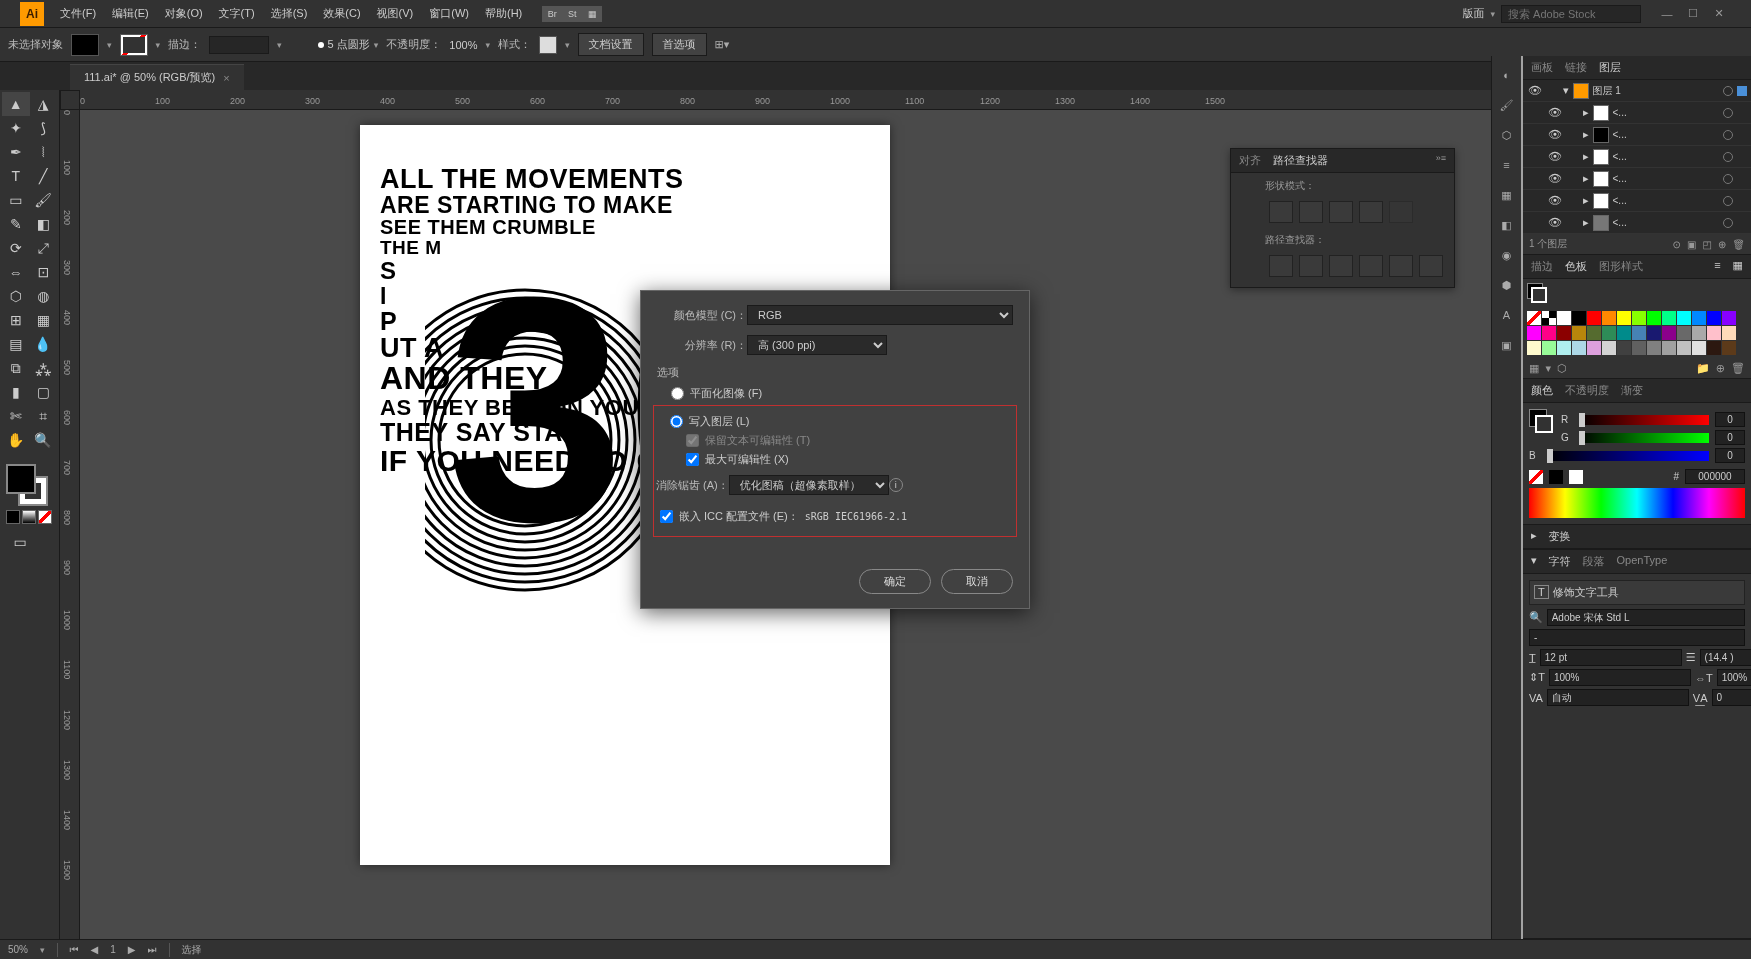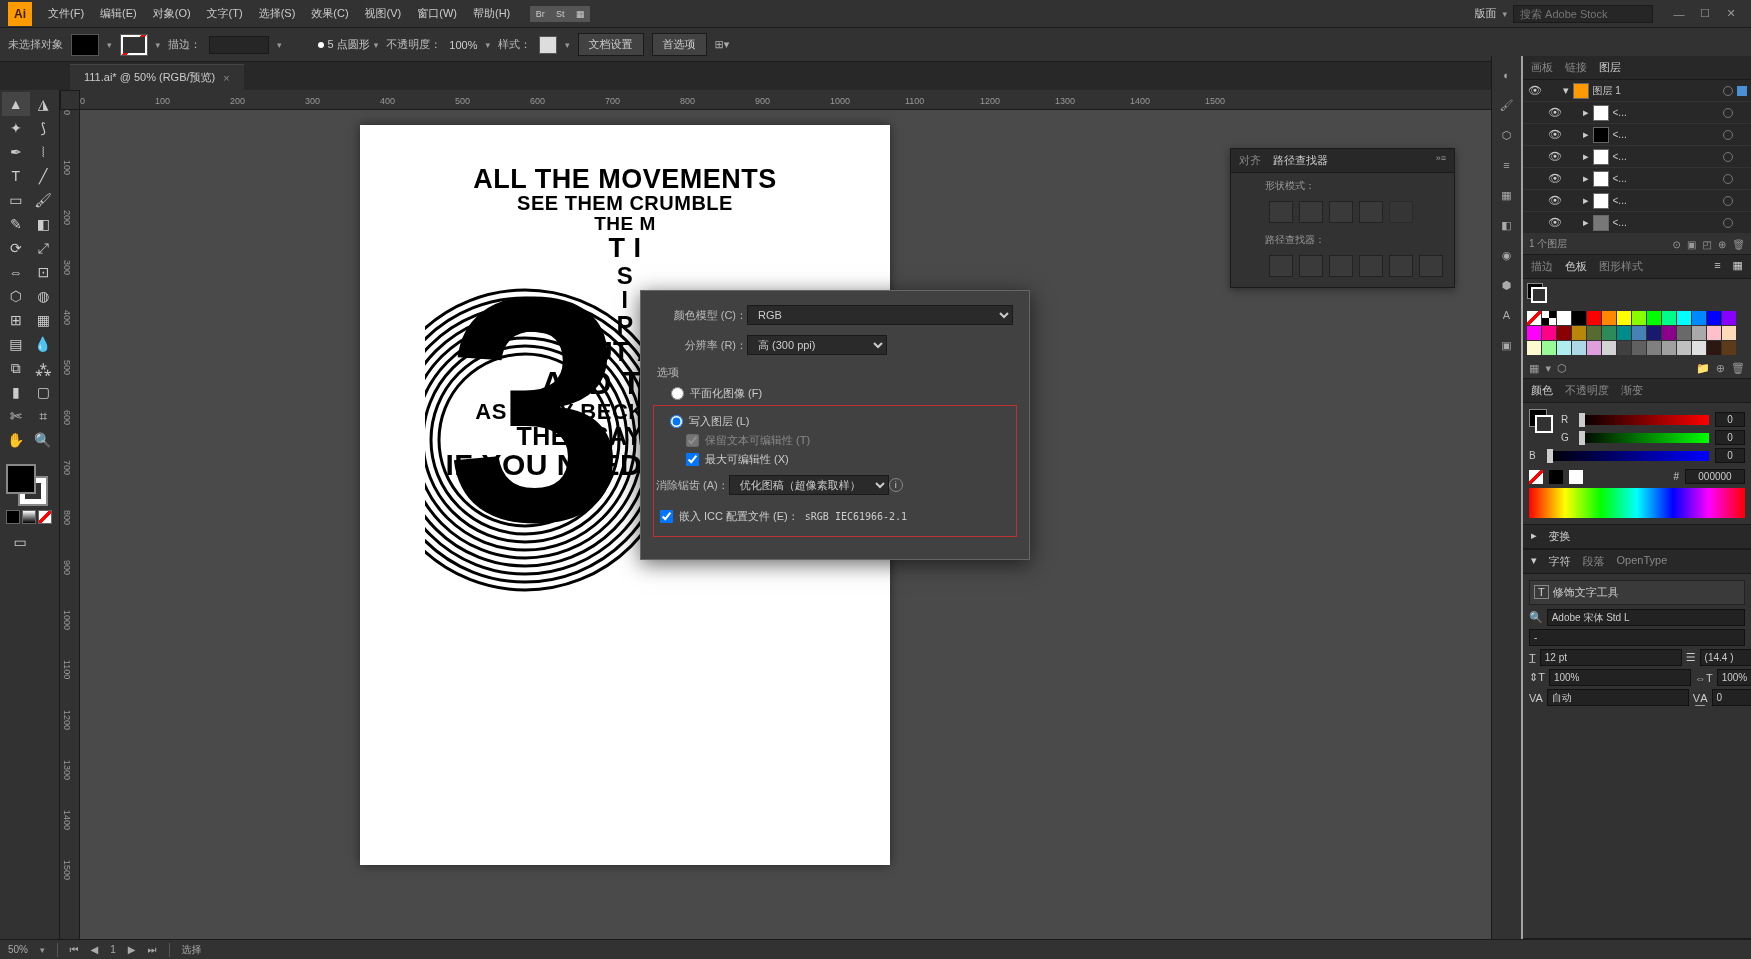--- a/index.html
+++ b/index.html
@@ -1,19 +1,19 @@
 <!DOCTYPE html>
 <html><head>
 <meta charset="utf-8">
 <style>
 * { margin: 0; padding: 0; box-sizing: border-box; font-family: "Microsoft YaHei", Arial, sans-serif; }
 body { background: #323232; color: #ccc; font-size: 11px; overflow: hidden; width: 1751px; height: 959px; position: relative; }
 
 
-.menubar { height: 28px; background: #323232; display: flex; align-items: center; padding: 0 8px; border-bottom: 1px solid #1a1a1a; }
+.menubar { height: 28px; background: #323232; display: flex; align-items: center; padding: 0 20px; border-bottom: 1px solid #1a1a1a; }
 .app-icon { width: 24px; height: 24px; background: #ff9a00; color: #3b1e00; font-weight: bold; display: flex; align-items: center; justify-content: center; font-size: 12px; margin-right: 8px; }
 .menu-item { padding: 4px 8px; cursor: pointer; }
 .menu-spacer { flex: 1; }
 .right-menu { display: flex; align-items: center; gap: 6px; }
 .menu-icon { width: 20px; height: 16px; background: #555; display: flex; align-items: center; justify-content: center; font-size: 9px; }
 .search-box { background: #262626; border: 1px solid #1a1a1a; padding: 2px 6px; color: #666; width: 140px; font-size: 11px; }
 .window-controls { display: flex; gap: 2px; margin-left: 8px; }
 .win-btn { width: 24px; height: 20px; display: flex; align-items: center; justify-content: center; color: #999; }
 
 
@@ -49,21 +49,21 @@
 
 
 .canvas-wrap { flex: 1; background: #4a4a4a; position: relative; overflow: hidden; }
 .ruler-h { position: absolute; top: 0; left: 20px; right: 0; height: 20px; background: #323232; border-bottom: 1px solid #1a1a1a; }
 .ruler-v { position: absolute; top: 20px; left: 0; bottom: 0; width: 20px; background: #323232; border-right: 1px solid #1a1a1a; }
 .ruler-corner { position: absolute; top: 0; left: 0; width: 20px; height: 20px; background: #323232; border: 1px solid #1a1a1a; }
 .ruler-h .tick { position: absolute; top: 6px; color: #999; font-size: 9px; }
 .ruler-v .tick { position: absolute; left: 2px; color: #999; font-size: 9px; writing-mode: vertical-rl; }
 .canvas-content { position: absolute; top: 20px; left: 20px; right: 0; bottom: 0; overflow: auto; }
 .artboard { position: absolute; left: 280px; top: 15px; width: 530px; height: 740px; background: #fff; box-shadow: 0 0 10px rgba(0,0,0,0.5); }
-.art-text { font-family: Impact, "Arial Black", sans-serif; font-weight: 900; color: #000; text-align: center; line-height: 1.05; font-stretch: condensed; letter-spacing: 0.5px; }
+.art-text { font-family: Impact, "Arial Black", sans-serif; font-weight: 900; color: #000; text-align: left; line-height: 1.05; font-stretch: condensed; letter-spacing: 0.5px; }
 .art-content { padding: 40px 20px; display: flex; flex-direction: column; align-items: center; }
 .big-num { font-size: 280px; font-weight: 900; position: absolute; top: 135px; left: 50%; transform: translateX(-50%); z-index: 0; }
 .lines-wrap { position: relative; z-index: 2; width: 100%; text-align: center; }
 
 
 .float-panel { position: absolute; background: #323232; border: 1px solid #1a1a1a; box-shadow: 0 2px 8px rgba(0,0,0,0.4); }
 .panel-header { background: #282828; padding: 4px 8px; display: flex; gap: 12px; font-size: 11px; border-bottom: 1px solid #1a1a1a; }
 .panel-tab { color: #888; cursor: pointer; }
 .panel-tab.active { color: #ccc; }
 .panel-body { padding: 6px; margin-left: 28px; }
@@ -321,23 +321,23 @@
                   <circle cx="100" cy="180" r="118"></circle>
                   <circle cx="100" cy="180" r="110"></circle>
                 <circle cx="100" cy="180" r="102"></circle>
                   <circle cx="100" cy="180" r="94"></circle>
                   <circle cx="100" cy="180" r="86"></circle>
               </g>
             </svg>
           </div>
           <div class="lines-wrap" id="art-lines">
               <div class="art-text" style="font-size: 27px;">ALL THE MOVEMENTS</div>
+              <div class="art-text" style="font-size: 23px;">ARE STARTING TO MAKE</div>
               <div class="art-text" style="font-size: 20px;">SEE THEM CRUMBLE</div>
               <div class="art-text" style="font-size: 19px;">THE M</div>
-              <div class="art-text" style="font-size: 27px;">T I</div>
               <div class="art-text" style="font-size: 24px;">S</div>
               <div class="art-text" style="font-size: 23px;">I</div>
               <div class="art-text" style="font-size: 25px;">P</div>
               <div class="art-text" style="font-size: 27px;">UT A</div>
               <div class="art-text" style="font-size: 32px;">AND THEY</div>
               <div class="art-text" style="font-size: 22px;">AS THEY BECKON YOU ON</div>
               <div class="art-text" style="font-size: 25px;">THEY SAY START</div>
               <div class="art-text" style="font-size: 30px;">IF YOU NEED TO GO ON</div>
             </div>
         </div>
@@ -408,20 +408,24 @@
           <select class="dlg-select" style="flex:0 0 160px"><option>优化图稿（超像素取样）</option></select>
           <span style="border:1px solid #888;border-radius:50%;width:14px;height:14px;display:inline-flex;align-items:center;justify-content:center;font-size:9px">i</span>
         </div>
         <div class="check-row" style="margin-left:4px;margin-top:14px">
           <input type="checkbox" checked="" style="">
           <span>嵌入 ICC 配置文件 (E)：</span>
           <span style="font-family:monospace;font-size:10px">sRGB IEC61966-2.1</span>
         </div>
       </div>
     </div>
+  </div>
+  <div class="dlg-buttons">
+    <button class="dlg-btn">确定</button>
+    <button class="dlg-btn">取消</button>
   </div>
 </div>
 
 <div class="dock-strip">
   <div class="strip-icon">◐</div>
   <div class="strip-icon">🖌</div>
   <div class="strip-icon">⬡</div>
   <div class="strip-icon">≡</div>
   <div class="strip-icon">▦</div>
   <div class="strip-icon">◧</div>

